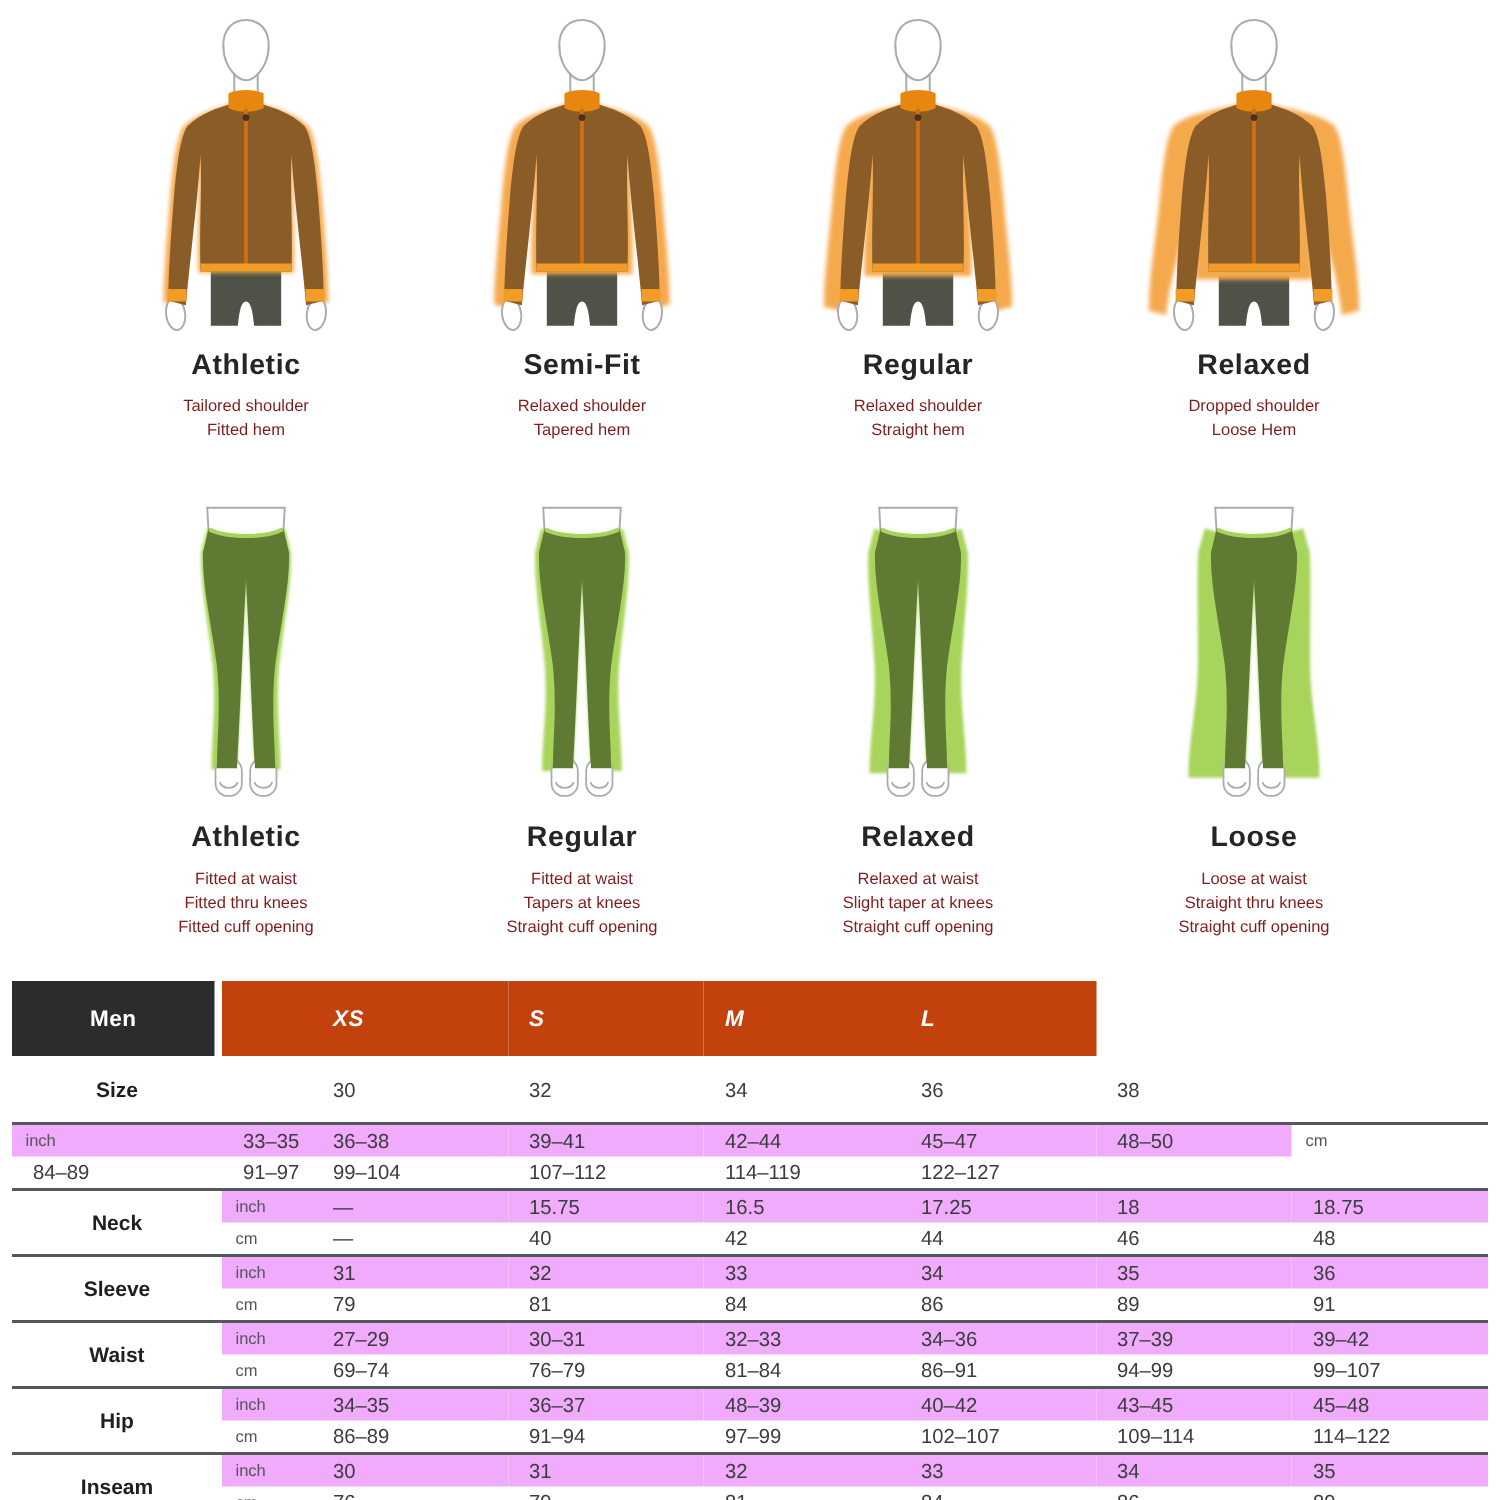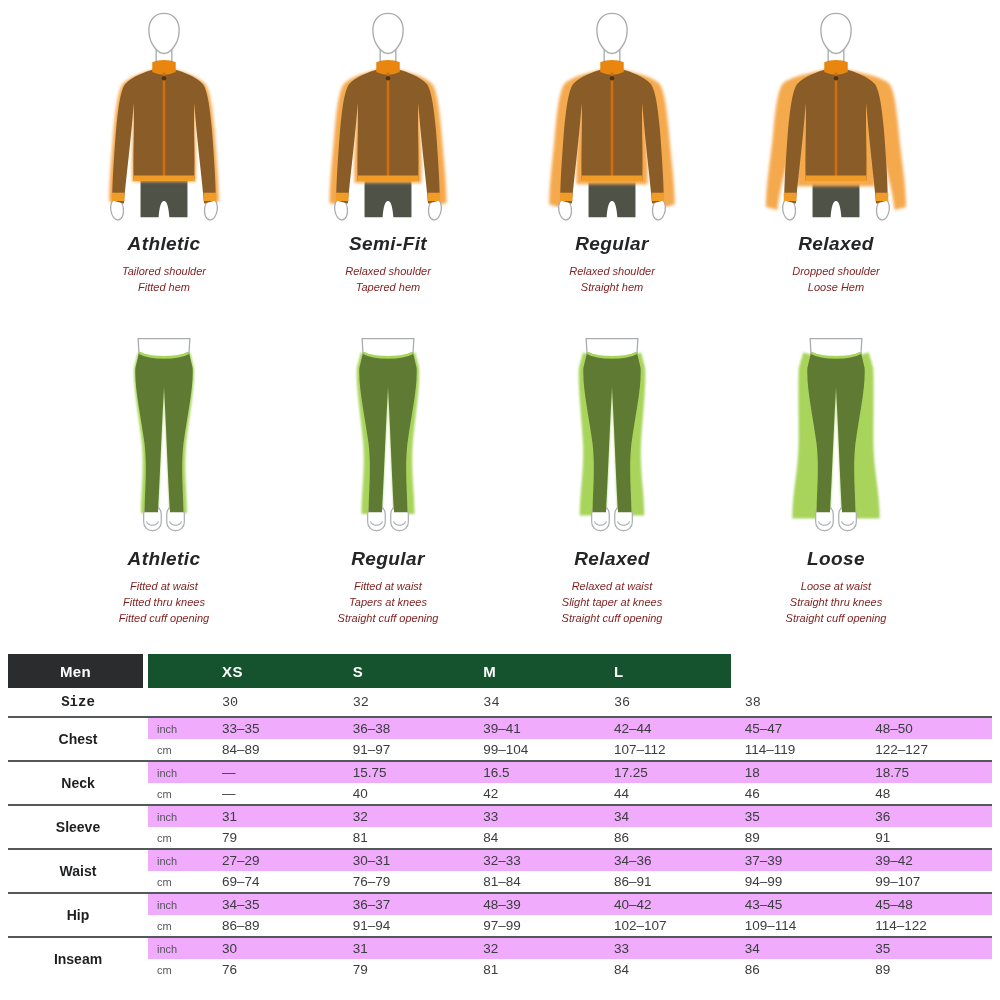--- a/index.html
+++ b/index.html
@@ -1,46 +1,46 @@
 <!DOCTYPE html>
 <html><head>
 <meta charset="utf-8">
 <style>
   * { margin:0; padding:0; box-sizing:border-box; }
   body { background:#fff; font-family:"Liberation Sans", sans-serif; }
   .page { width:1000px; margin:0 auto; background:#fff; padding-top:8px; }
 
   
-  .fits-row { display:flex; margin:0 52px;font-style:italic; }
+  .fits-row { display:flex; margin:0 52px; }
   .fits-row.pants-row { margin-top:38px; }
   .fit-card { flex:1; text-align:center; }
   .fit-figure { display:block; height:215px; }
   .pants-row .fit-figure { height:205px; }
   .fit-figure svg { display:block; margin:0 auto; }
   .fit-title { font-size:19px; font-weight:700; color:#232527; letter-spacing:.4px; margin:10px 0 8px; }
   .fit-desc { }
   .desc-line { font-size:11px; line-height:16px; color:#7f1d1d; }
 
   
   .size-table { margin:26px 8px 20px; }
   .t-header, .t-row, .t-group {
     display:grid;
     grid-template-columns:140px 60px repeat(6, 1fr);
   }
-  .t-header { height:34px;margin-top:28px; }
+  .t-header { height:50px;margin-top:28px; }
   .corner {
     background:#2a2c2e; color:#fff; font-weight:700; font-size:15px;
     display:flex; align-items:center; justify-content:center;
     border-right:5px solid #fff; letter-spacing:.3px;
   }
   .th {
-    background:#14532d; color:#fff; font-weight:700; font-size:15px;
-    display:flex; align-items:center; padding-left:14px; letter-spacing:.4px;
-  }
-  .t-row.size-row { height:28px;font-family:Liberation Mono, monospace; }
+    background:#c2410c; color:#fff; font-weight:700; font-size:15px;
+    display:flex; align-items:center; padding-left:14px; letter-spacing:.4px;font-style:italic;
+  }
+  .t-row.size-row { height:44px; }
   .t-label {
     font-weight:700; font-size:14px; color:#1d1f20;
     display:flex; align-items:center; justify-content:center;
   }
   .t-group .t-label { grid-row:1 / span 2; grid-column:1; }
   .t-val {
     font-size:13.5px; color:#3a3c3e;
     display:flex; align-items:center; padding-left:14px;
   }
   .t-unit {
@@ -308,21 +308,20 @@
       <div class="t-label">Size</div>
       <div class="t-unit"></div>
       <div class="t-val">30</div>
       <div class="t-val">32</div>
       <div class="t-val">34</div>
       <div class="t-val">36</div>
       <div class="t-val">38</div>
     </div>
 
     <div class="t-group">
-      <div class="t-label">Chest</div>
       <div class="t-unit inch-bg">inch</div>
       <div class="t-val inch-bg">33–35</div>
       <div class="t-val inch-bg">36–38</div>
       <div class="t-val inch-bg">39–41</div>
       <div class="t-val inch-bg">42–44</div>
       <div class="t-val inch-bg">45–47</div>
       <div class="t-val inch-bg">48–50</div>
       <div class="t-unit">cm</div>
       <div class="t-val">84–89</div>
       <div class="t-val">91–97</div>

